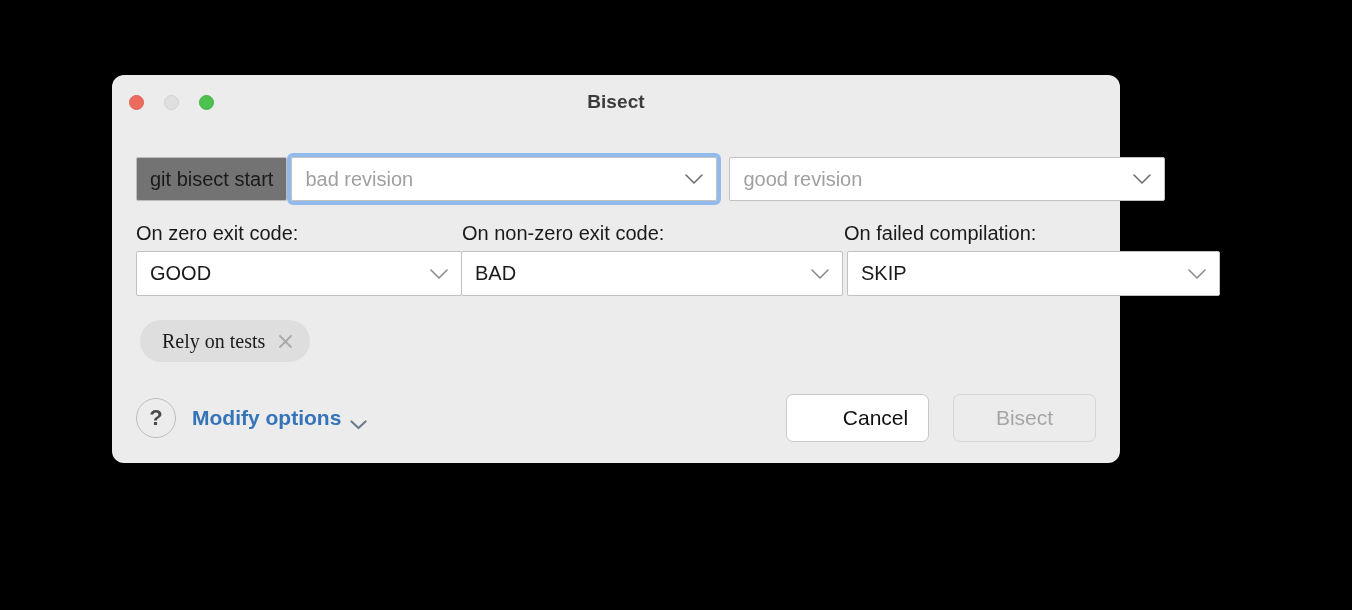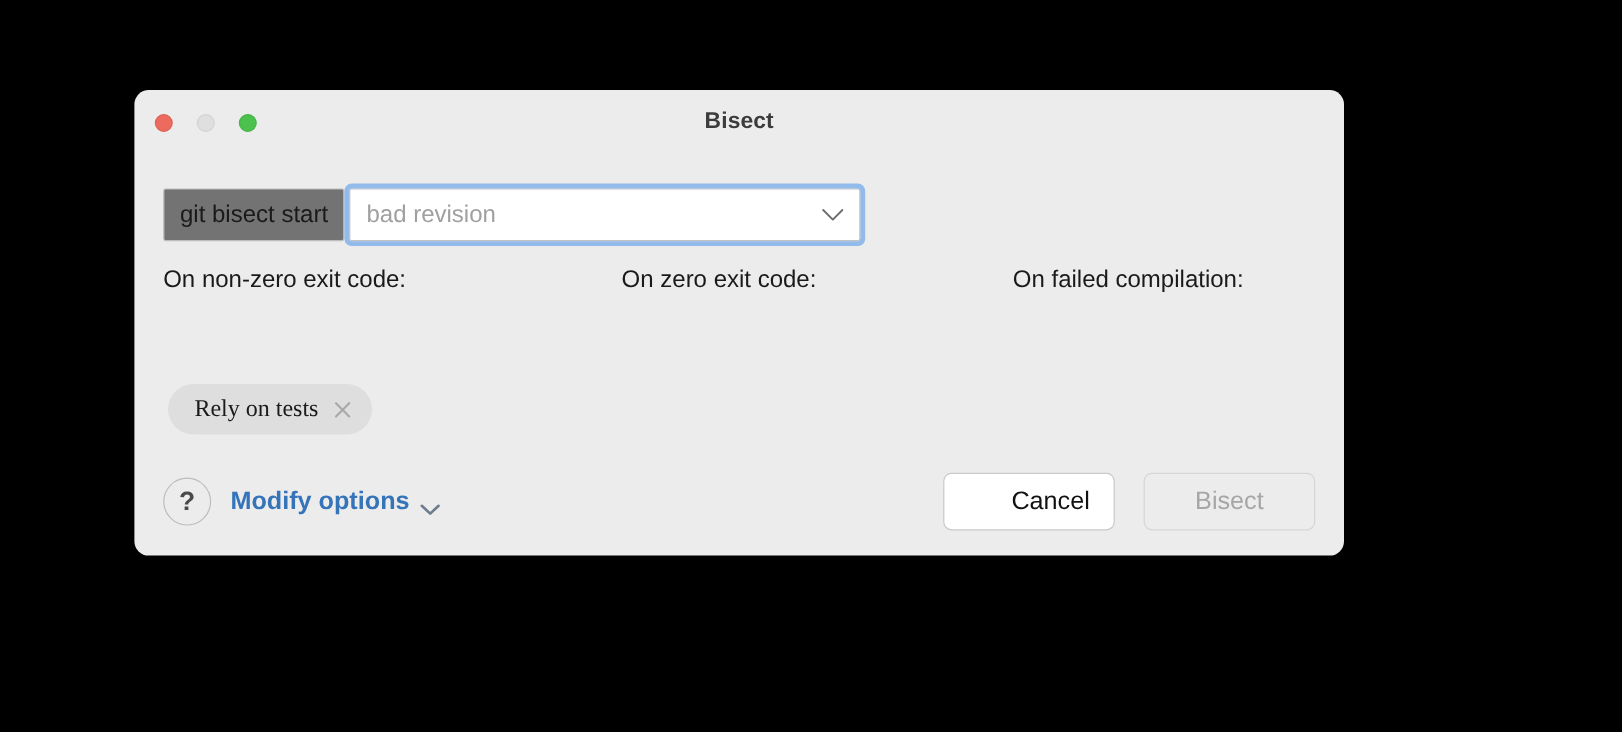--- a/index.html
+++ b/index.html
@@ -285,28 +285,57 @@
         <span>git bisect start</span>
       </div>
 
       <div class="combo combo-bad focused">
         <span class="placeholder">bad revision</span>
         <svg class="chev" viewBox="0 0 18 11">
           <path d="M1 1.5 L9 9.5 L17 1.5" fill="none" stroke="#6E6E6E" stroke-width="1.6" stroke-linecap="round" stroke-linejoin="round"></path>
         </svg>
       </div>
 
+      <div class="combo combo-good">
+        <span class="placeholder">good revision</span>
+        <svg class="chev" viewBox="0 0 18 11">
+          <path d="M1 1.5 L9 9.5 L17 1.5" fill="none" stroke="#6E6E6E" stroke-width="1.6" stroke-linecap="round" stroke-linejoin="round"></path>
+        </svg>
+      </div>
     </div>
 
     <div class="exit-row-labels">
+      <div class="exit-label lbl-zero">On zero exit code:</div>
       <div class="exit-label lbl-nonzero">On non-zero exit code:</div>
-      <div class="exit-label lbl-zero">On zero exit code:</div>
       <div class="exit-label lbl-failed">On failed compilation:</div>
     </div>
 
+    <div class="exit-row-fields">
+
+      <div class="sel sel-zero">
+        <span>GOOD</span>
+        <svg class="chev" viewBox="0 0 18 11">
+          <path d="M1 1.5 L9 9.5 L17 1.5" fill="none" stroke="#8A8A8A" stroke-width="1.6" stroke-linecap="round" stroke-linejoin="round"></path>
+        </svg>
+      </div>
+
+      <div class="sel sel-nonzero">
+        <span>BAD</span>
+        <svg class="chev" viewBox="0 0 18 11">
+          <path d="M1 1.5 L9 9.5 L17 1.5" fill="none" stroke="#8A8A8A" stroke-width="1.6" stroke-linecap="round" stroke-linejoin="round"></path>
+        </svg>
+      </div>
+
+      <div class="sel sel-failed">
+        <span>SKIP</span>
+        <svg class="chev" viewBox="0 0 18 11">
+          <path d="M1 1.5 L9 9.5 L17 1.5" fill="none" stroke="#8A8A8A" stroke-width="1.6" stroke-linecap="round" stroke-linejoin="round"></path>
+        </svg>
+      </div>
+    </div>
 
     <div class="chip-row">
       <div class="chip">
         <span>Rely on tests</span>
         <svg class="x-icon" viewBox="0 0 17 17">
           <path d="M3 3 L14 14 M14 3 L3 14" fill="none" stroke="#A9A9A9" stroke-width="1.8" stroke-linecap="round"></path>
         </svg>
       </div>
     </div>
 

